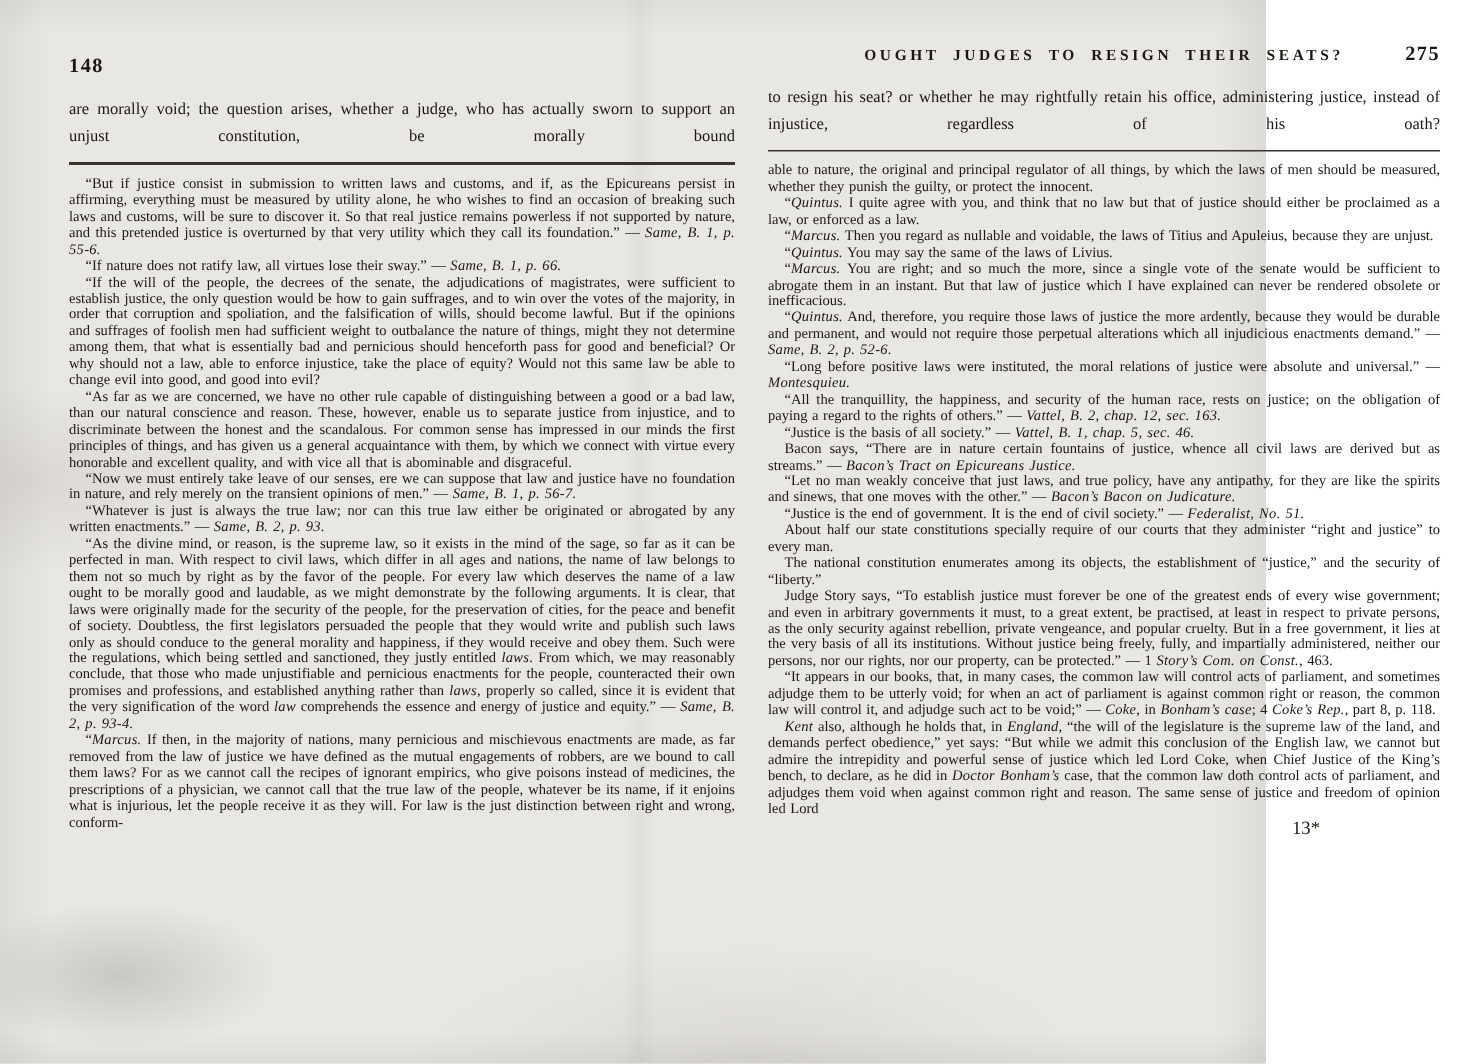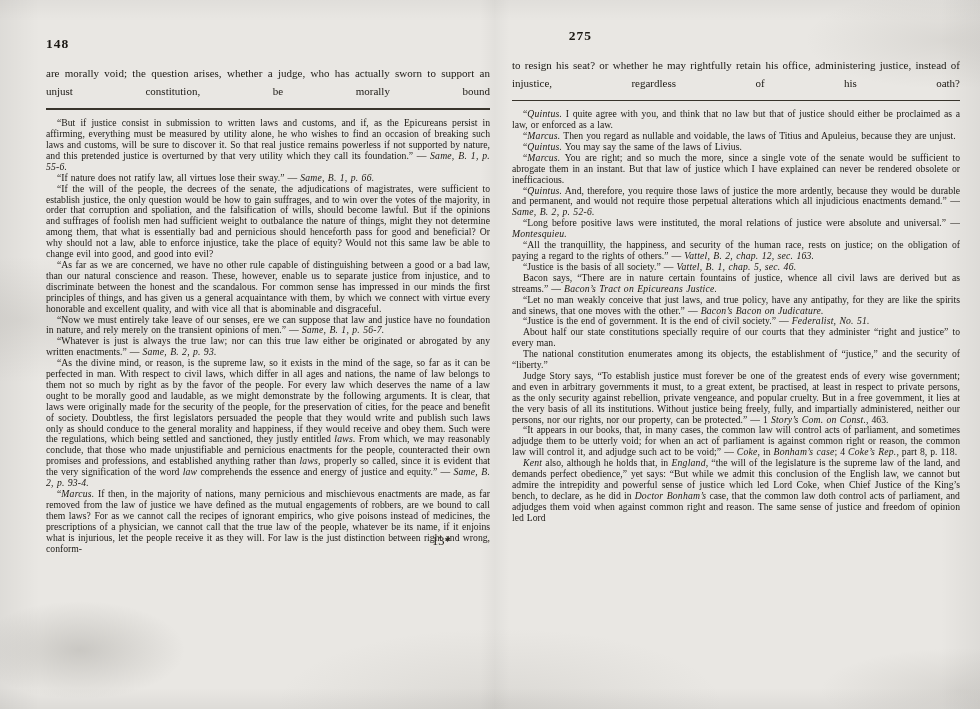--- a/index.html
+++ b/index.html
@@ -1,21 +1,21 @@
 <!DOCTYPE html>
 <html><head>
 <meta charset="utf-8">
 <style>
   html,body{margin:0;padding:0;}
   body{
     width:980px;height:709px;overflow:hidden;
     font-family:"Liberation Serif", serif;
   }
   .scan{
-    position:relative;width:980px;height:709px;
+    position:relative;width:844px;height:709px;
     color:#1b1813;
     background:
       radial-gradient(150px 70px at 80px 650px, rgba(90,88,82,.22), transparent 70%),
       radial-gradient(220px 90px at 20px 320px, rgba(110,106,100,.12), transparent 70%),
       radial-gradient(200px 70px at 945px 40px, rgba(110,106,100,.12), transparent 70%),
       radial-gradient(320px 110px at 500px 705px, rgba(115,112,106,.12), transparent 70%),
       radial-gradient(200px 60px at 960px 690px, rgba(110,106,100,.14), transparent 70%),
       linear-gradient(90deg, rgba(0,0,0,.05) 0, rgba(0,0,0,0) 4%, rgba(0,0,0,0) 49%, rgba(0,0,0,.03) 50.5%, rgba(0,0,0,0) 52%, rgba(0,0,0,0) 96%, rgba(0,0,0,.05) 100%),
       linear-gradient(180deg, rgba(0,0,0,.04) 0, rgba(0,0,0,0) 3%, rgba(0,0,0,0) 97%, rgba(0,0,0,.05) 100%),
       #e9e7e3;
@@ -44,21 +44,21 @@
 
   .footnotes{margin-top:5px;}
   .footnotes p{
     margin:0;font-size:9.7px;line-height:10.9px;
     text-align:justify;text-indent:11px;word-spacing:0.6px;
   }
   .footnotes p.cont{text-indent:0;}
   .footnotes i{letter-spacing:0.2px;}
 
   .sig-mark{
-    text-align:left;font-size:12.5px;margin-top:10px;
+    text-align:right;font-size:12.5px;margin-top:0;
     transform:translateX(-80px);
   }
 </style>
 </head>
 <body>
 
 <div class="scan">
 
   <div class="page left">
     <div class="pg-header">
@@ -77,27 +77,29 @@
         <p>“Now we must entirely take leave of our senses, ere we can suppose that law and justice have no foundation in nature, and rely merely on the transient opinions of men.” — <i>Same, B. 1, p. 56-7.</i></p>
         <p>“Whatever is just is always the true law; nor can this true law either be originated or abrogated by any written enactments.” — <i>Same, B. 2, p. 93.</i></p>
         <p>“As the divine mind, or reason, is the supreme law, so it exists in the mind of the sage, so far as it can be perfected in man.  With respect to civil laws, which differ in all ages and nations, the name of law belongs to them not so much by right as by the favor of the people.  For every law which deserves the name of a law ought to be morally good and laudable, as we might demonstrate by the following arguments.  It is clear, that laws were originally made for the security of the people, for the preservation of cities, for the peace and benefit of society.  Doubtless, the first legislators persuaded the people that they would write and publish such laws only as should conduce to the general morality and happiness, if they would receive and obey them.  Such were the regulations, which being settled and sanctioned, they justly entitled <i>laws</i>.  From which, we may reasonably conclude, that those who made unjustifiable and pernicious enactments for the people, counteracted their own promises and professions, and established anything rather than <i>laws</i>, properly so called, since it is evident that the very signification of the word <i>law</i> comprehends the essence and energy of justice and equity.” — <i>Same, B. 2, p. 93-4.</i></p>
         <p>“<i>Marcus.</i>  If then, in the majority of nations, many pernicious and mischievous enactments are made, as far removed from the law of justice we have defined as the mutual engagements of robbers, are we bound to call them laws?  For as we cannot call the recipes of ignorant empirics, who give poisons instead of medicines, the prescriptions of a physician, we cannot call that the true law of the people, whatever be its name, if it enjoins what is injurious, let the people receive it as they will.  For law is the just distinction between right and wrong, conform-</p>
       </div>
   </div>
 
   <div class="page right">
     <div class="pg-header">
       <span class="hspacer"></span>
+      <span class="running-title">OUGHT JUDGES TO RESIGN THEIR SEATS?</span>
       <span class="pagenum rightnum">275</span>
     </div>
     <div class="body-text">
         <p>to resign his seat? or whether he may rightfully retain his office, administering justice, instead of injustice, regardless of his oath?</p>
       </div>
     <hr class="fn-rule">
     <div class="footnotes">
+        <p class="cont">able to nature, the original and principal regulator of all things, by which the laws of men should be measured, whether they punish the guilty, or protect the innocent.</p>
         <p>“<i>Quintus.</i>  I quite agree with you, and think that no law but that of justice should either be proclaimed as a law, or enforced as a law.</p>
         <p>“<i>Marcus.</i>  Then you regard as nullable and voidable, the laws of Titius and Apuleius, because they are unjust.</p>
         <p>“<i>Quintus.</i>  You may say the same of the laws of Livius.</p>
         <p>“<i>Marcus.</i>  You are right; and so much the more, since a single vote of the senate would be sufficient to abrogate them in an instant.  But that law of justice which I have explained can never be rendered obsolete or inefficacious.</p>
         <p>“<i>Quintus.</i>  And, therefore, you require those laws of justice the more ardently, because they would be durable and permanent, and would not require those perpetual alterations which all injudicious enactments demand.” — <i>Same, B. 2, p. 52-6.</i></p>
         <p>“Long before positive laws were instituted, the moral relations of justice were absolute and universal.” — <i>Montesquieu.</i></p>
         <p>“All the tranquillity, the happiness, and security of the human race, rests on justice; on the obligation of paying a regard to the rights of others.” — <i>Vattel, B. 2, chap. 12, sec. 163.</i></p>
         <p>“Justice is the basis of all society.” — <i>Vattel, B. 1, chap. 5, sec. 46.</i></p>
         <p>Bacon says, “There are in nature certain fountains of justice, whence all civil laws are derived but as streams.” — <i>Bacon’s Tract on Epicureans Justice.</i></p>
         <p>“Let no man weakly conceive that just laws, and true policy, have any antipathy, for they are like the spirits and sinews, that one moves with the other.” — <i>Bacon’s Bacon on Judicature.</i></p>

